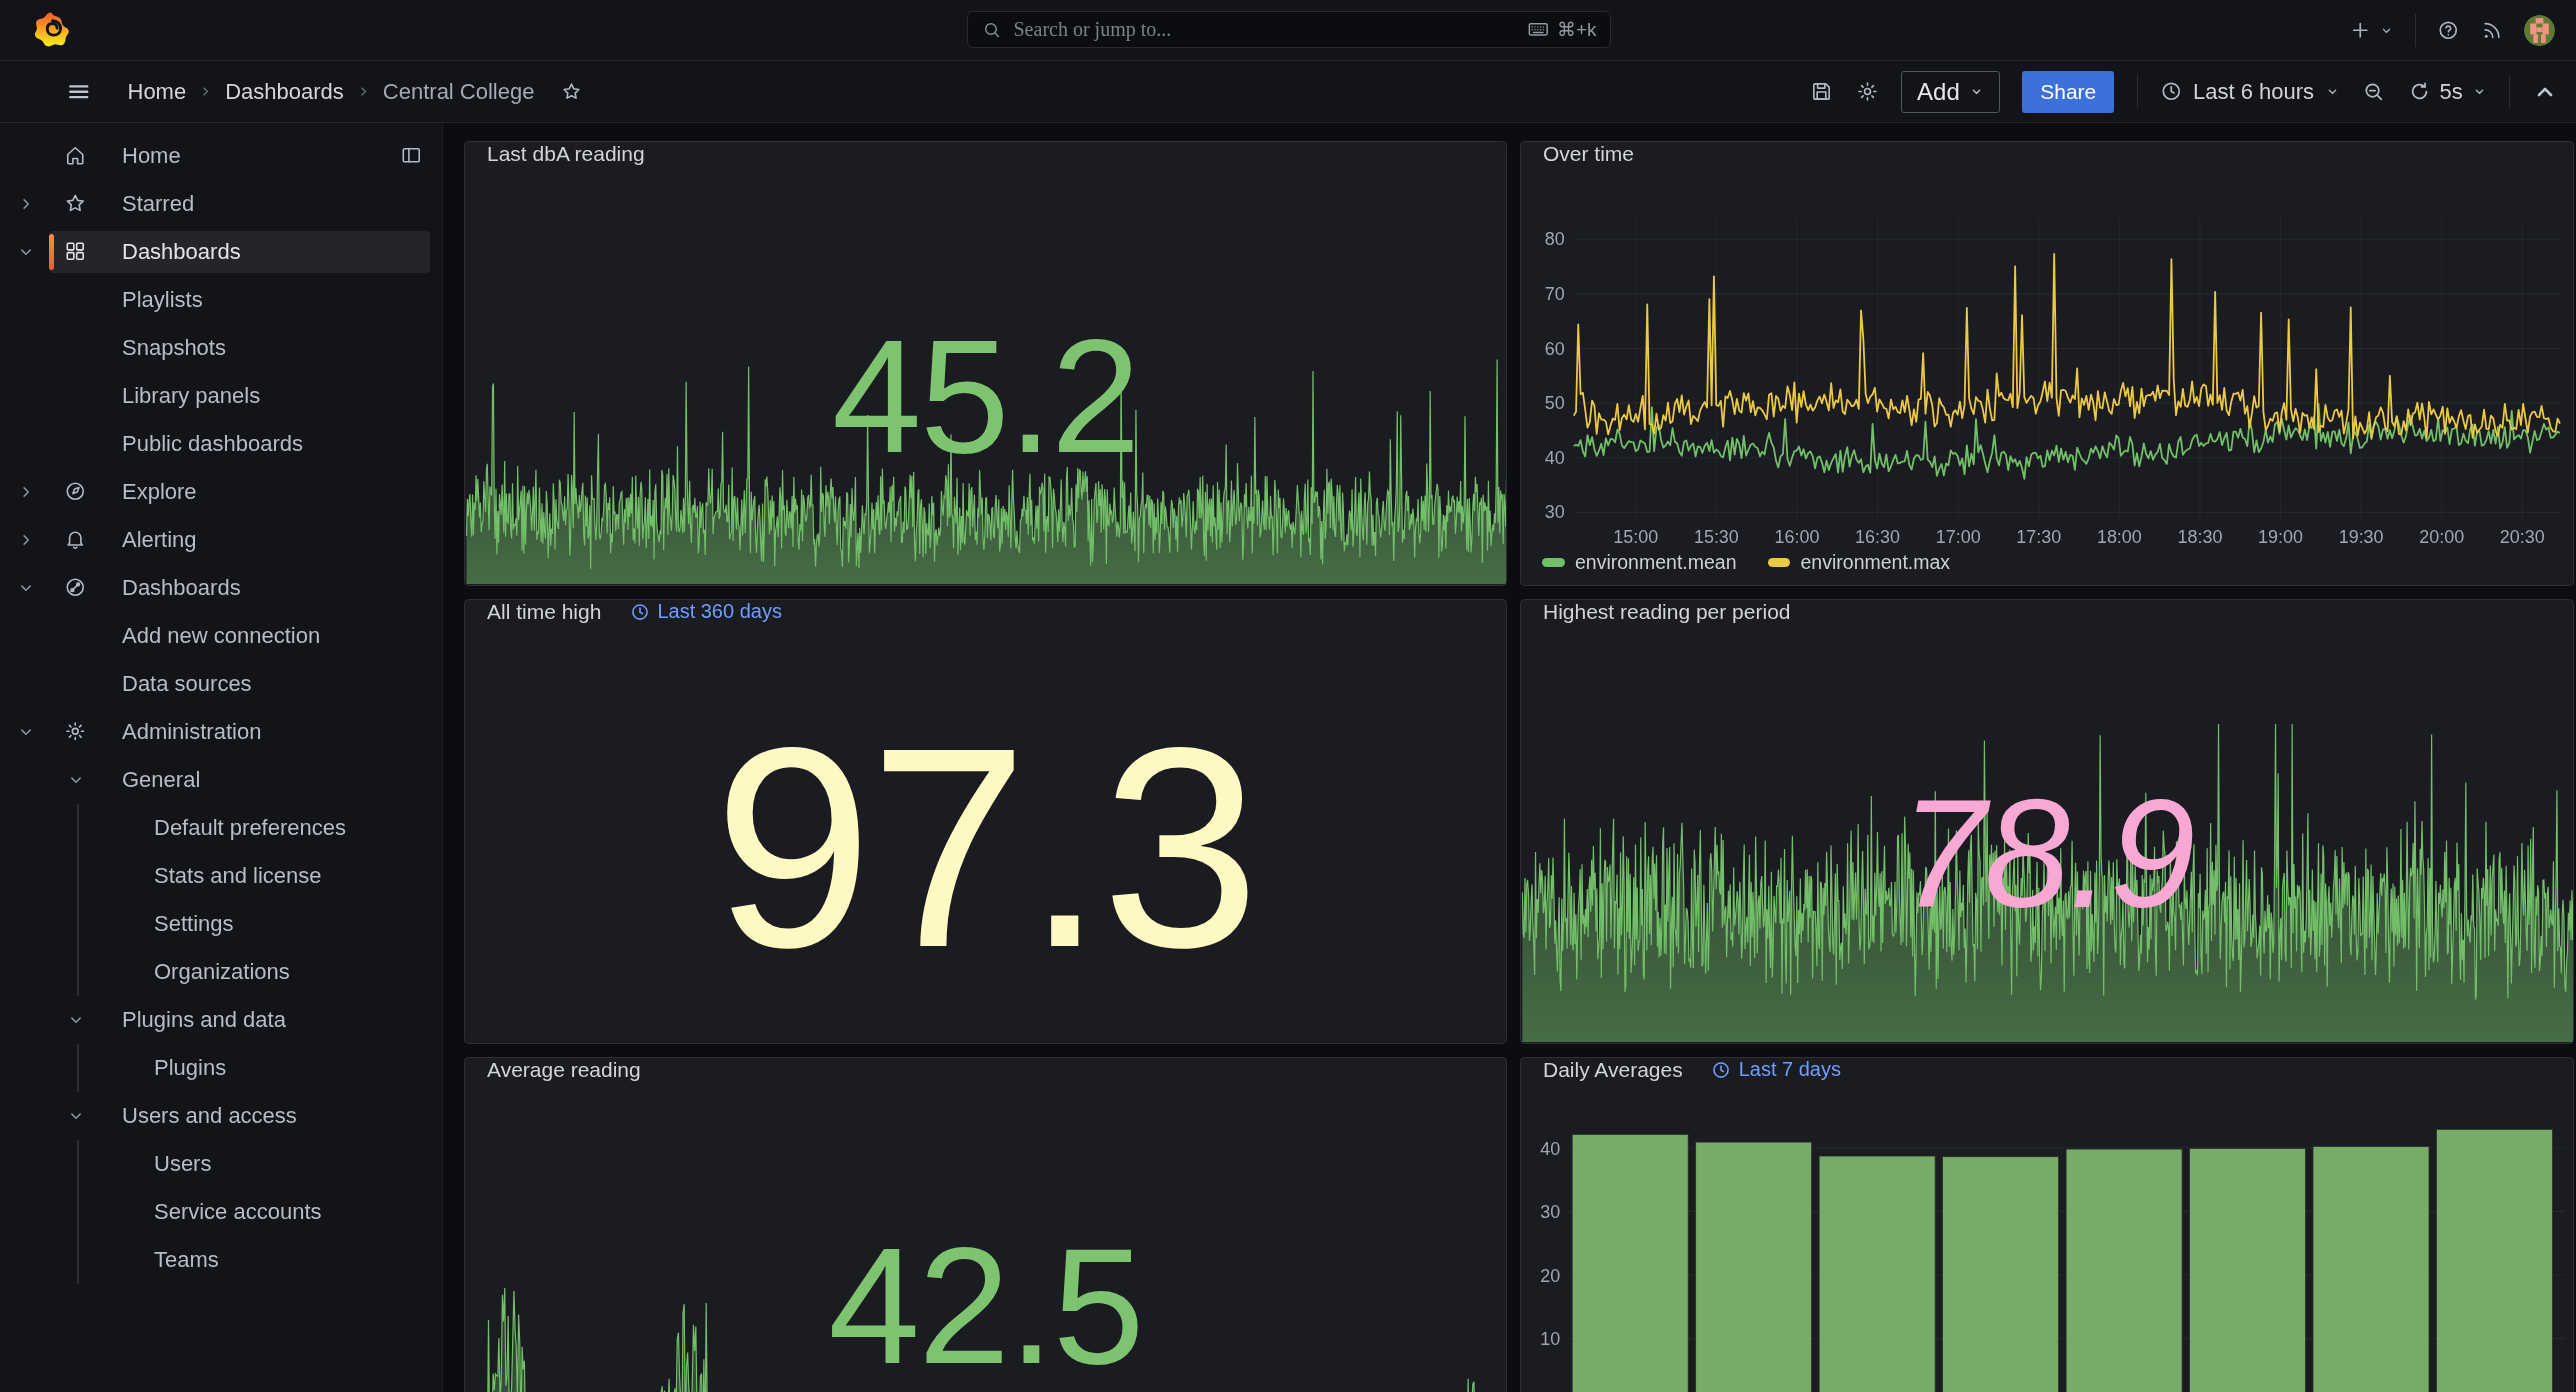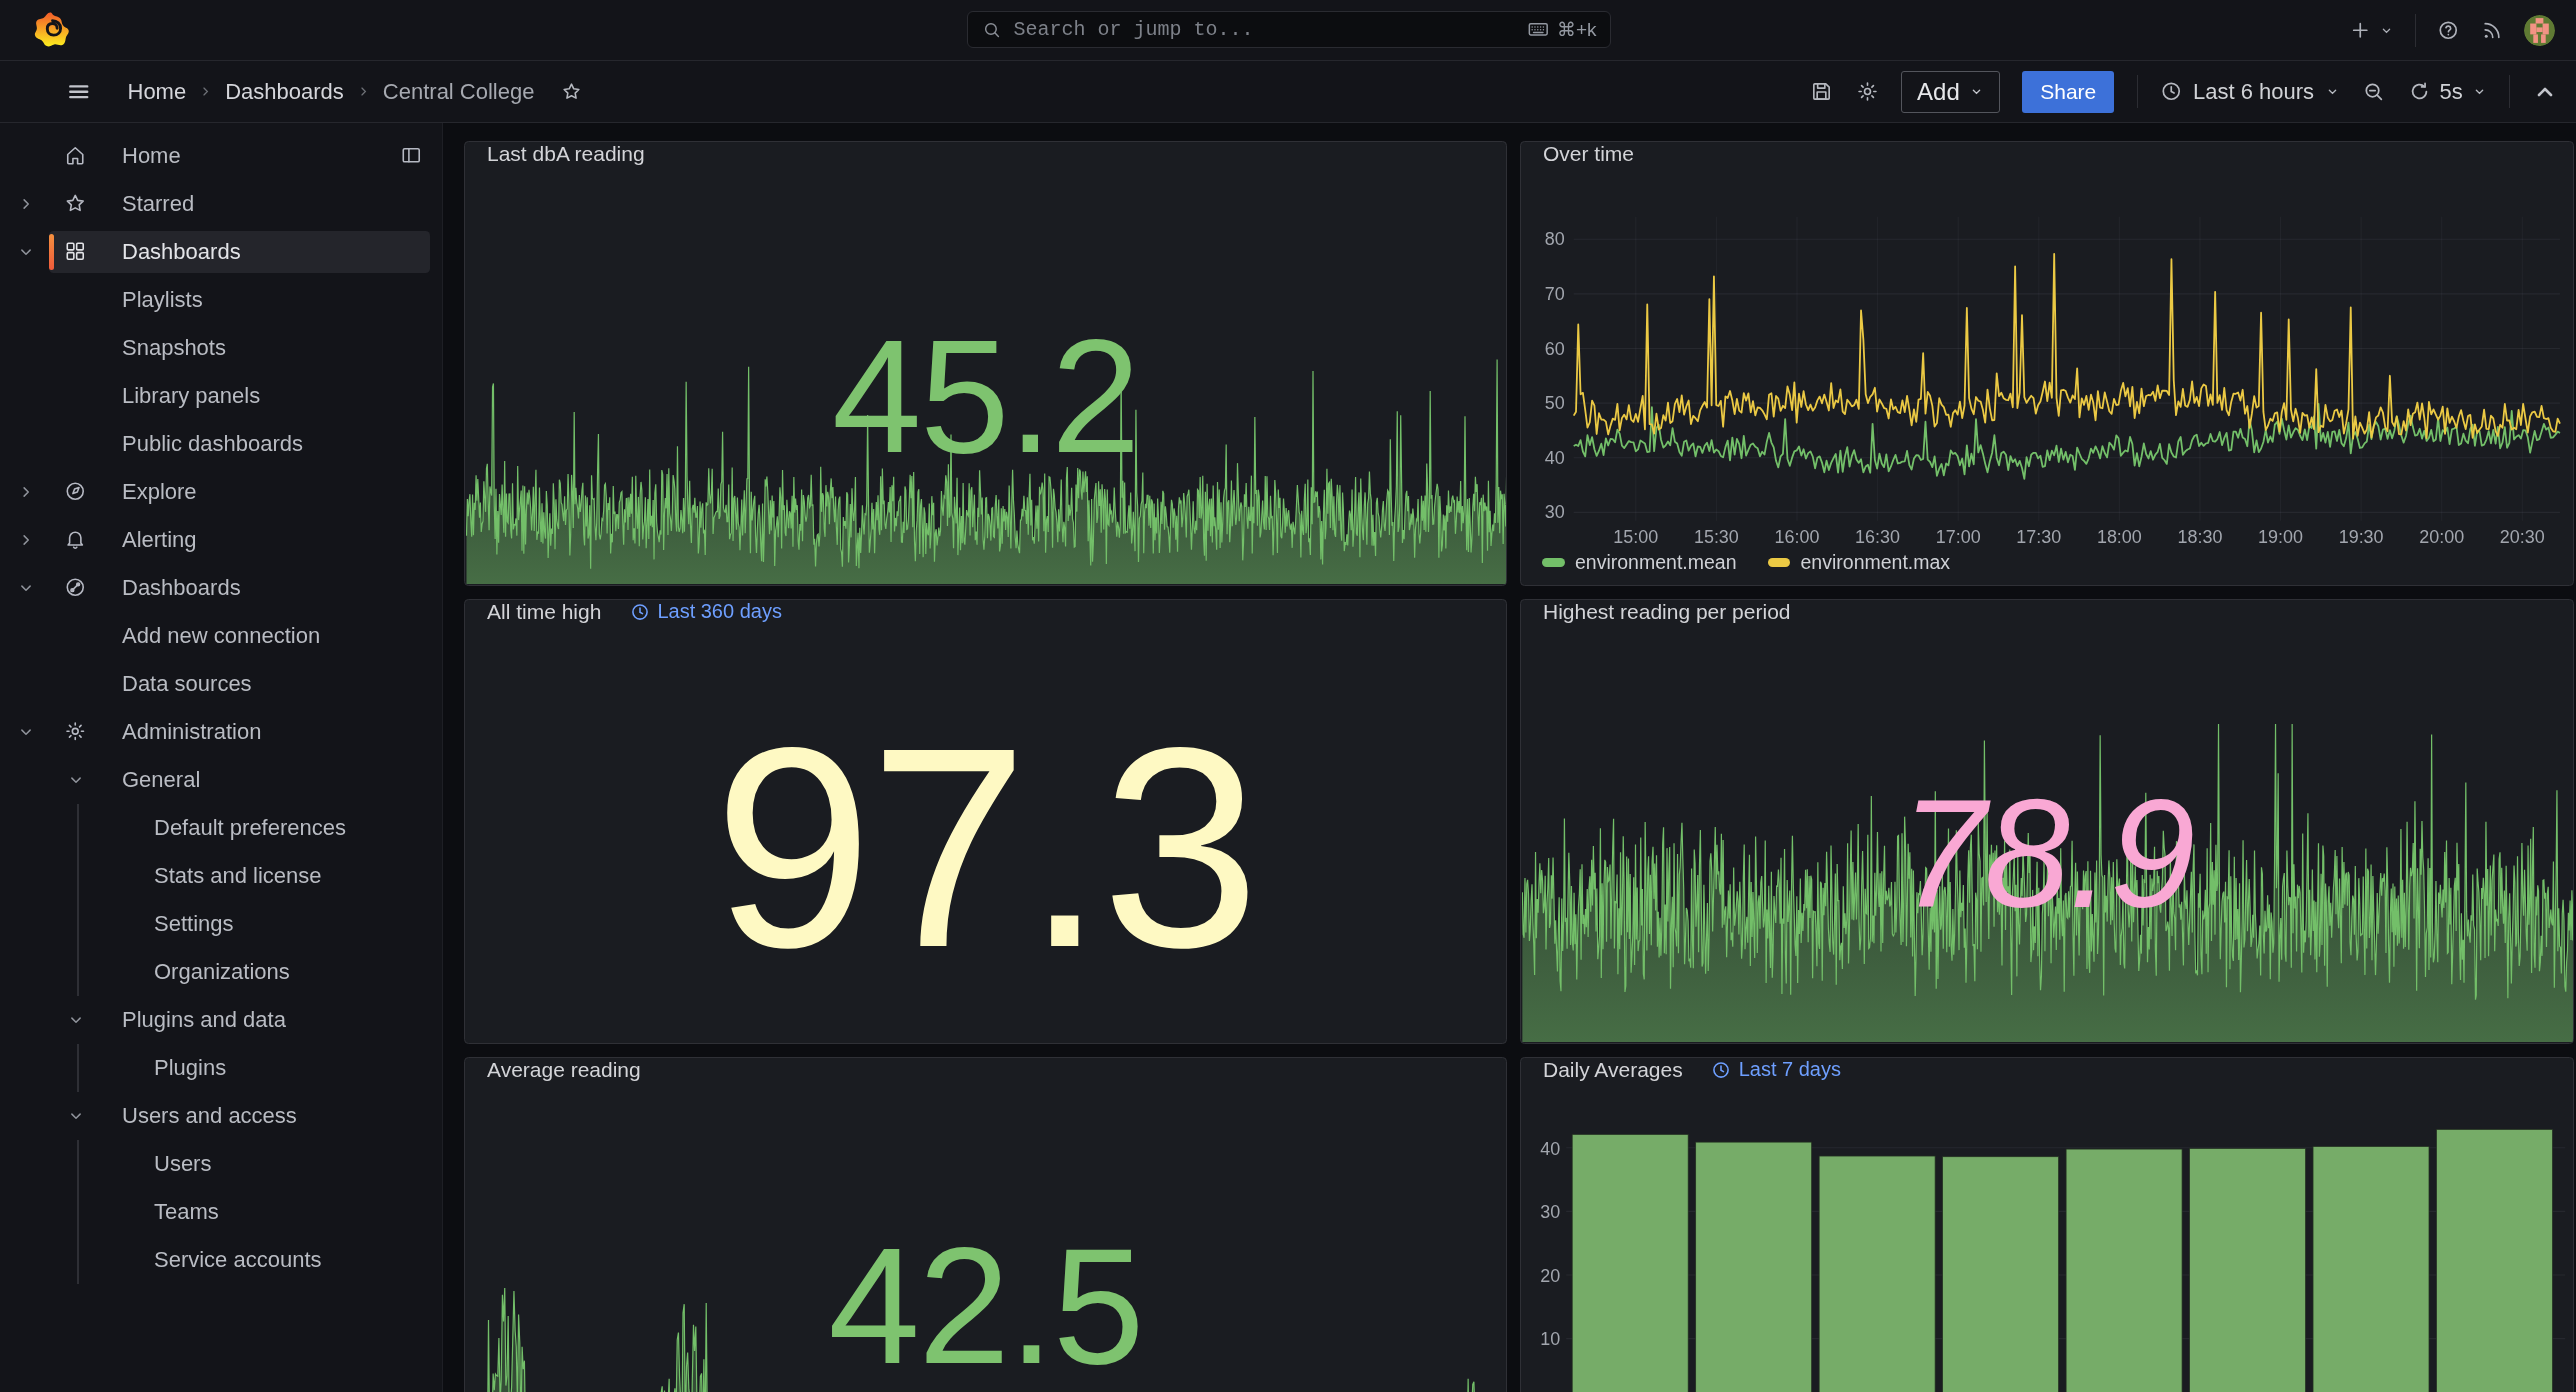--- a/index.html
+++ b/index.html
@@ -14,21 +14,21 @@
 
   
   .topbar{position:absolute;left:0;top:0;width:2576px;height:60px;background:#131419;
     border-bottom:0.7px solid #26272D;display:flex;align-items:center;z-index:30}
   .logo{width:37px;height:37px;margin-left:34px}
   .search-wrap{position:absolute;left:967px;top:11.2px;width:644px;height:37px;
     background:#0C0D10;border:0.7px solid #2A2B31;border-radius:6px;
     display:flex;align-items:center;padding:0 13.5px;box-sizing:border-box}
   .search-wrap .icon{width:19.5px;height:19.5px;color:#8A8E96}
   .search-input{flex:1;background:transparent;border:none;outline:none;color:#C9CBD1;
-    font-size:20px;margin-left:10.5px;font-family:Liberation Mono, monospace}
+    font-size:20px;margin-left:10.5px;font-family:Liberation Serif, serif}
   .search-input::placeholder{color:#7D8189}
   .shortcut{display:flex;align-items:center;gap:7.5px;color:#9398A1;font-size:19px}
   .shortcut .icon{width:22.5px;height:22.5px;color:#9398A1}
   .top-right{position:absolute;right:21px;top:0;height:60px;display:flex;align-items:center;gap:21px}
   .tb-icon{width:22.5px;height:22.5px;color:#AEB1B9;cursor:pointer}
   .tb-chev{width:15px;height:15px;color:#AEB1B9;margin-left:-13.5px}
   .vdiv{width:0.7px;height:33px;background:#2C2D33}
   .avatar{width:31px;height:31px;border-radius:50%;overflow:hidden}
 
   
@@ -441,25 +441,25 @@
         </svg>
       </span>
       <span class="label">Users and access</span>
     </div>
     <div class="nav-item depth2">
       <span class="bg"></span>
       <span class="label">Users</span>
     </div>
     <div class="nav-item depth2">
       <span class="bg"></span>
+      <span class="label">Service accounts</span>
+    </div>
+    <div class="nav-item depth2">
+      <span class="bg"></span>
       <span class="label">Teams</span>
-    </div>
-    <div class="nav-item depth2">
-      <span class="bg"></span>
-      <span class="label">Service accounts</span>
     </div>
   </nav>
 
 <section class="panel" style="left:464px;top:141px;width:1043px;height:445px">
   <div class="p-title-row">
       <span class="p-title">Last dbA reading</span>
     </div>
   <div class="stat-value" id="stat-last-dba" style="top: 174px; font-size: 161px; color: rgb(126, 195, 111);">45.2</div>
   <svg class="spark" id="spark1" style="bottom:0.7px" width="1042" height="232" viewBox="0 0 1391 310">
       <defs>

